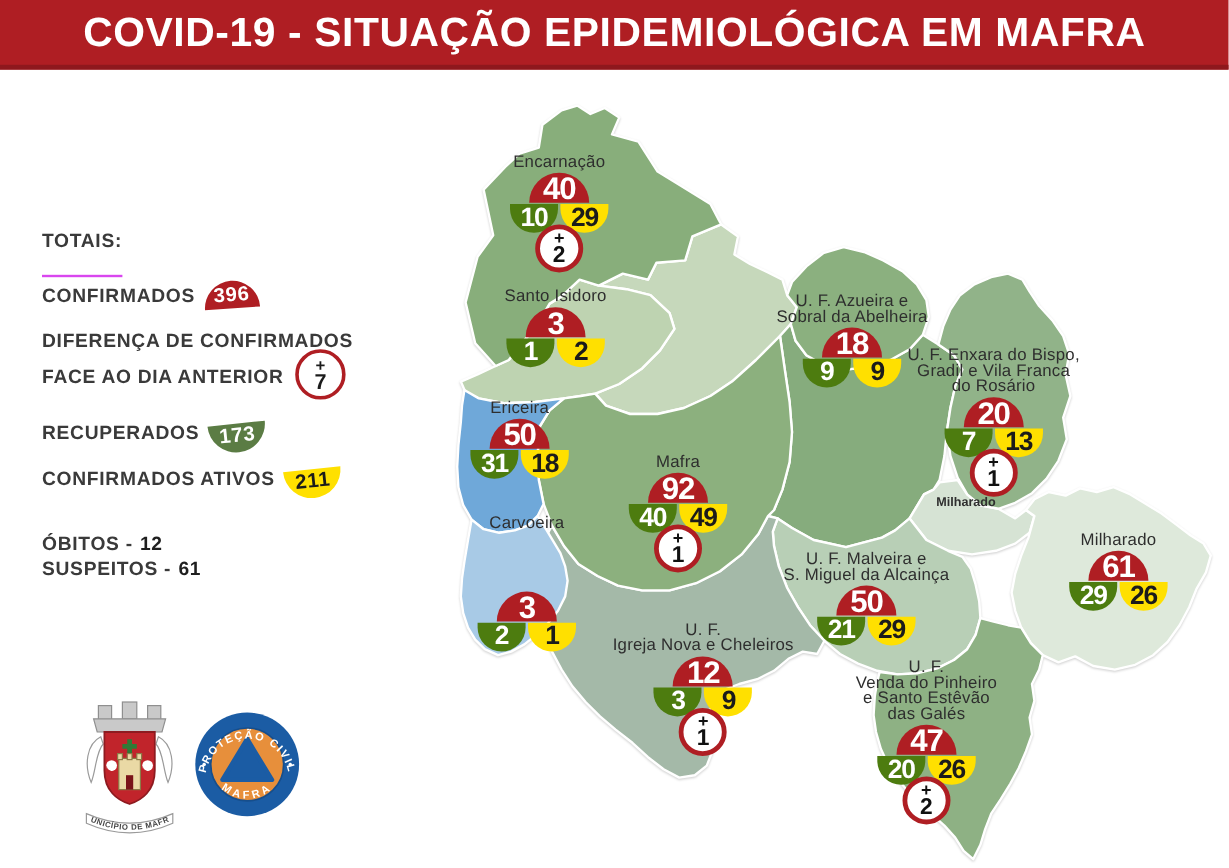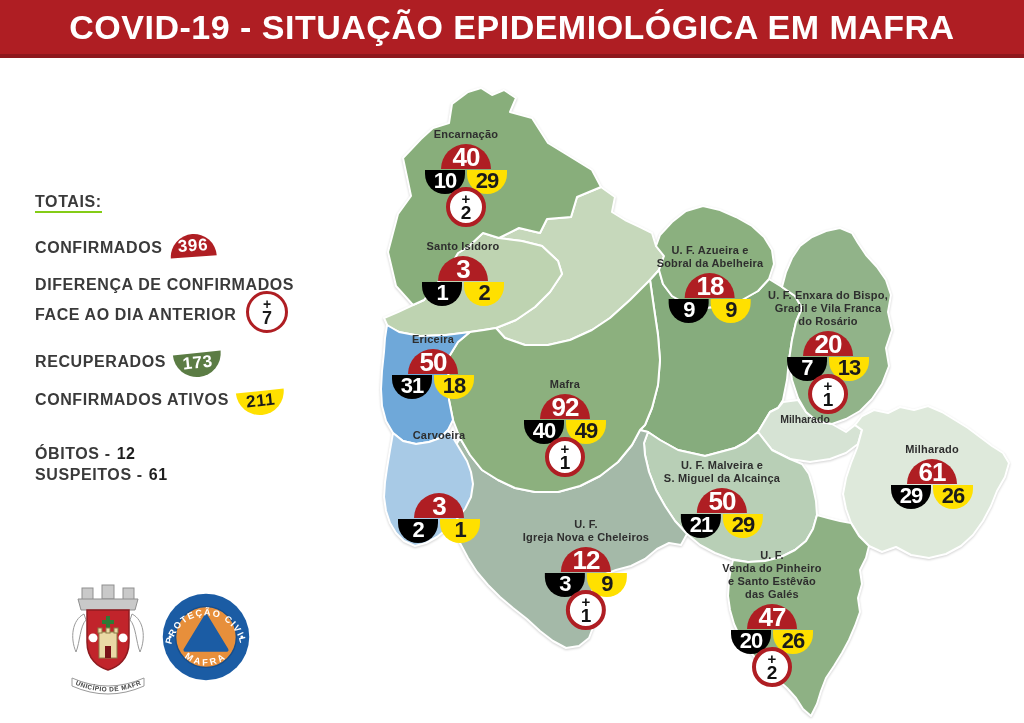--- a/index.html
+++ b/index.html
@@ -6,50 +6,50 @@
   html,body{margin:0;padding:0;background:#fff;}
   #canvas{position:relative;width:1024px;height:723px;background:#ffffff;overflow:hidden;
           font-family:"Liberation Sans","DejaVu Sans",sans-serif;}
   
   .header{position:absolute;left:0;top:0;width:1024px;height:58px;background:#AF1E23;
           border-bottom:4px solid #8E181D;display:flex;align-items:center;justify-content:center;box-sizing:border-box;}
   .header h1{margin:0;color:#ffffff;font-size:34px;font-weight:bold;letter-spacing:.5px;white-space:nowrap;}
   
   .lp{position:absolute;color:#3a3a3a;font-weight:bold;letter-spacing:.6px;font-size:16px;white-space:nowrap;}
   .date{left:133px;top:128px;font-size:30px;letter-spacing:.5px;color:#222;}
-  .totais{left:35px;top:193px;border-bottom:2px solid #84cc16;padding-bottom:0;}
+  .totais{left:35px;top:193px;border-bottom:2px solid #d946ef;padding-bottom:18px;}
   .row{display:flex;align-items:flex-end;}
   .num{color:#1f1f1f;margin-left:6px;}
   .badge-dome{width:46px;height:23px;border-radius:23px 23px 0 0;background:#AF1E23;color:#fff;
               text-align:center;font-size:17px;line-height:24px;font-weight:bold;margin-left:8px;
               transform:rotate(-4deg);}
   .badge-bowl{width:48px;height:24px;border-radius:0 0 26px 26px;text-align:center;font-size:17px;
               line-height:19px;font-weight:bold;margin-left:8px;position:relative;top:6px;transform:rotate(-6deg);}
   .bowl-green{background:#5B7C44;color:#fff;}
   .bowl-yellow{background:#FFE000;color:#1b1b1b;}
   .delta-big{position:absolute;left:246px;top:291px;width:42px;height:42px;border-radius:50%;
              border:3px solid #AF1E23;background:#fff;display:flex;flex-direction:column;
              align-items:center;justify-content:center;color:#1b1b1b;font-weight:bold;box-sizing:border-box;}
   .delta-big .plus{font-size:14px;line-height:11px;}
   .delta-big .dnum{font-size:18px;line-height:16px;}
   
   svg.map{position:absolute;left:0;top:0;filter:drop-shadow(0 1px 1px rgba(0,0,0,.18));}
   svg.map polygon{stroke:#ffffff;stroke-width:2;stroke-linejoin:round;}
   
   .rbadge{position:absolute;transform:translateX(-50%);display:flex;flex-direction:column;align-items:center;z-index:5;}
-  .rname{font-size:11px;font-weight:bold;line-height:13px;color:#2e2e2e;text-align:center;
+  .rname{font-size:14px;font-weight:normal;line-height:13px;color:#2e2e2e;text-align:center;
          white-space:pre-line;margin-bottom:3px;letter-spacing:.2px;}
   .shape{position:relative;width:100px;height:49px;}
   .dome{position:absolute;left:50%;transform:translateX(-50%);top:0;width:50px;height:25px;
         border-radius:25px 25px 0 0;background:#AF1E23;color:#fff;text-align:center;
         font-size:26px;line-height:27px;font-weight:bold;letter-spacing:-1px;z-index:2;}
   .halves{position:absolute;top:26px;left:50%;transform:translateX(-50%);display:flex;gap:2px;}
   .half{width:40px;height:24px;border-radius:0 0 24px 24px;text-align:center;font-size:22px;
         line-height:22px;font-weight:bold;letter-spacing:-1px;}
-  .hgreen{background:#000000;color:#fff;}
+  .hgreen{background:#4d7c0f;color:#fff;}
   .hyellow{background:#FFE000;color:#1b1b1b;}
   .delta{width:40px;height:40px;border-radius:50%;border:4px solid #AF1E23;background:#fff;
          margin-top:-6px;display:flex;flex-direction:column;align-items:center;justify-content:center;
          color:#111;font-weight:bold;z-index:3;box-sizing:border-box;}
   .delta .plus{font-size:15px;line-height:10px;margin-top:1px;}
   .delta .dnum{font-size:19px;line-height:17px;}
   .area-label{position:absolute;transform:translateX(-50%);font-size:10.5px;font-weight:bold;color:#2f2f2f;z-index:4;}
   
   .logo{position:absolute;}
 </style>

